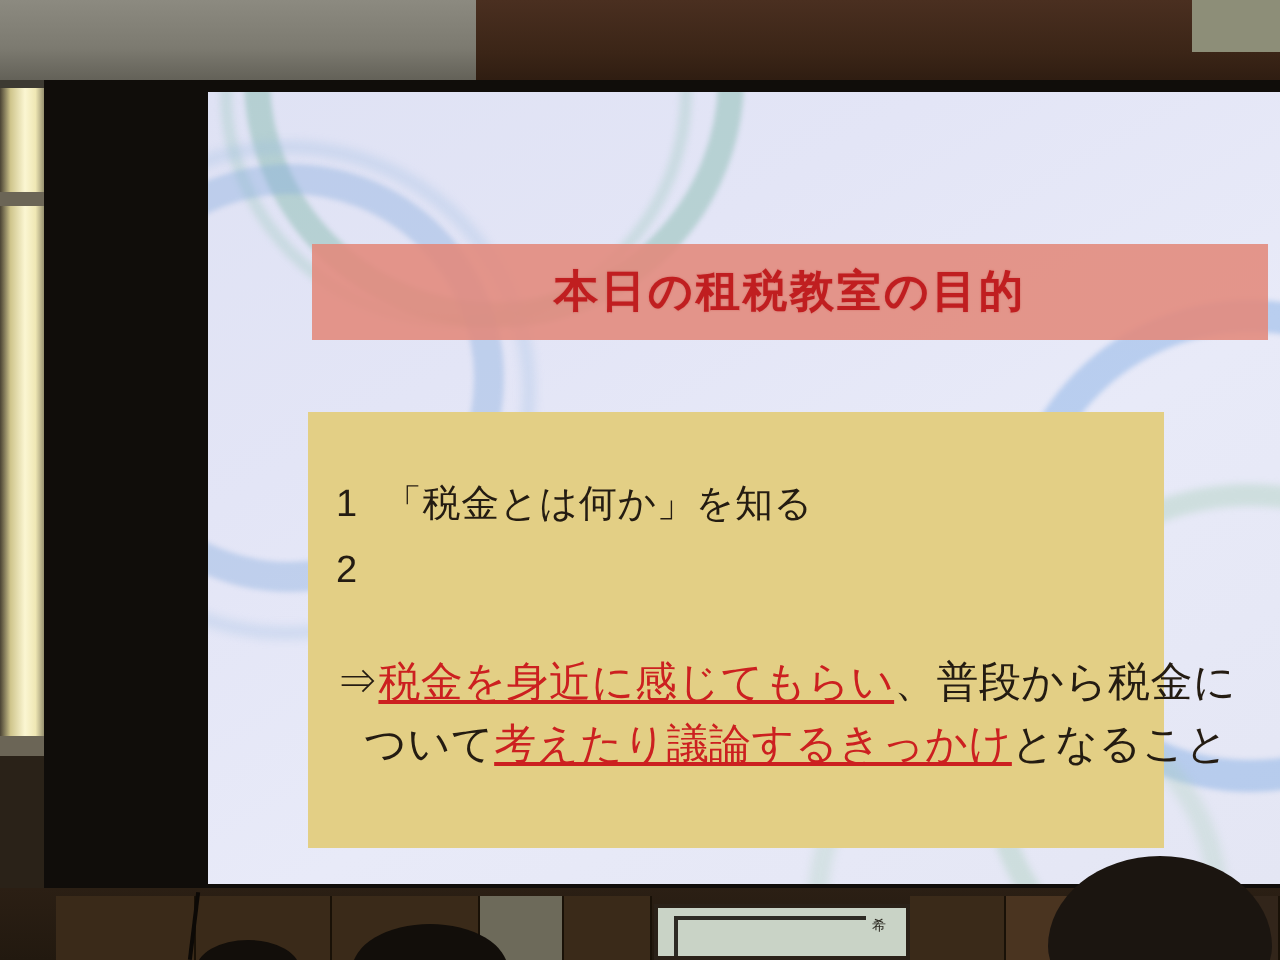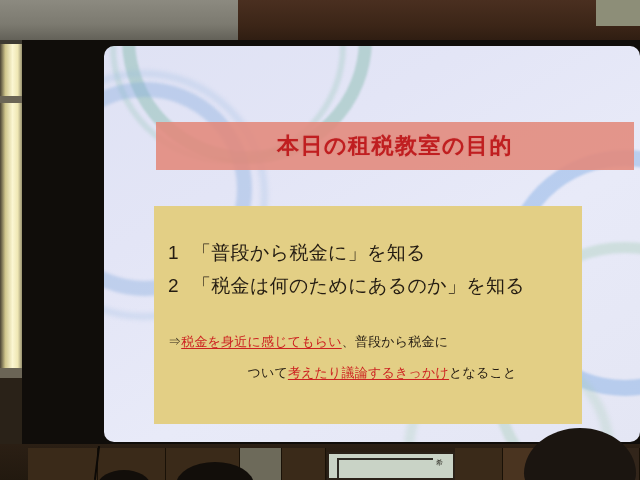--- a/index.html
+++ b/index.html
@@ -83,21 +83,20 @@
     background: #100d0a;
   }
 
   
   .slide {
     position: absolute;
     left: 104px; top: 46px;
     width: 536px; height: 396px;
     background: linear-gradient(150deg,#dfe2f4 0%,#e3e5f6 30%,#e8eaf8 60%,#e4e6f4 100%);
     overflow: hidden;
-    border-radius: 10px;
   }
 
   
   .swirl { position: absolute; border-radius: 50%; }
   .swirl-teal {
     left: 18px; top: -132px;
     width: 250px; height: 250px;
     border: 13px solid rgba(118,180,160,0.40);
     filter: blur(1.2px);
   }
@@ -177,21 +176,21 @@
   }
   .list-num {
     width: 24px;
     display: inline-block;
     font-size: 19px;
   }
 
   .concl {
     margin-top: 24px;
     color: #241c12;
-    font-size: 13px;
+    font-size: 21px;
     line-height: 31px;
     letter-spacing: 0.2px;
     white-space: nowrap;
   }
   .concl .arrow { color: #241c12; }
   .concl .hl {
     color: #cc2020;
     text-decoration: underline;
     text-decoration-color: #cc2020;
     text-underline-offset: 2px;
@@ -291,26 +290,25 @@
     <div class="swirl swirl-green-b"></div>
 
     <div class="title-banner">
       <div class="title-text">本日の租税教室の目的</div>
     </div>
 
     <div class="content-box">
 
       <div class="list-line">
         <span class="list-num">1</span>
-        <span>「普段から税金に」を知る</span>
+        <span>「税金とは何か」を知る</span>
       </div>
 
       <div class="list-line">
         <span class="list-num">2</span>
-        <span>「税金は何のためにあるのか」を知る</span>
       </div>
 
       <div class="concl">
         <div>
           <span class="arrow">⇒</span><span class="hl">税金を身近に感じてもらい</span><span>、普段から税金に</span>
         </div>
         <div class="concl-line2">
           <span>ついて</span><span class="hl">考えたり議論するきっかけ</span><span>となること</span>
         </div>
       </div>

